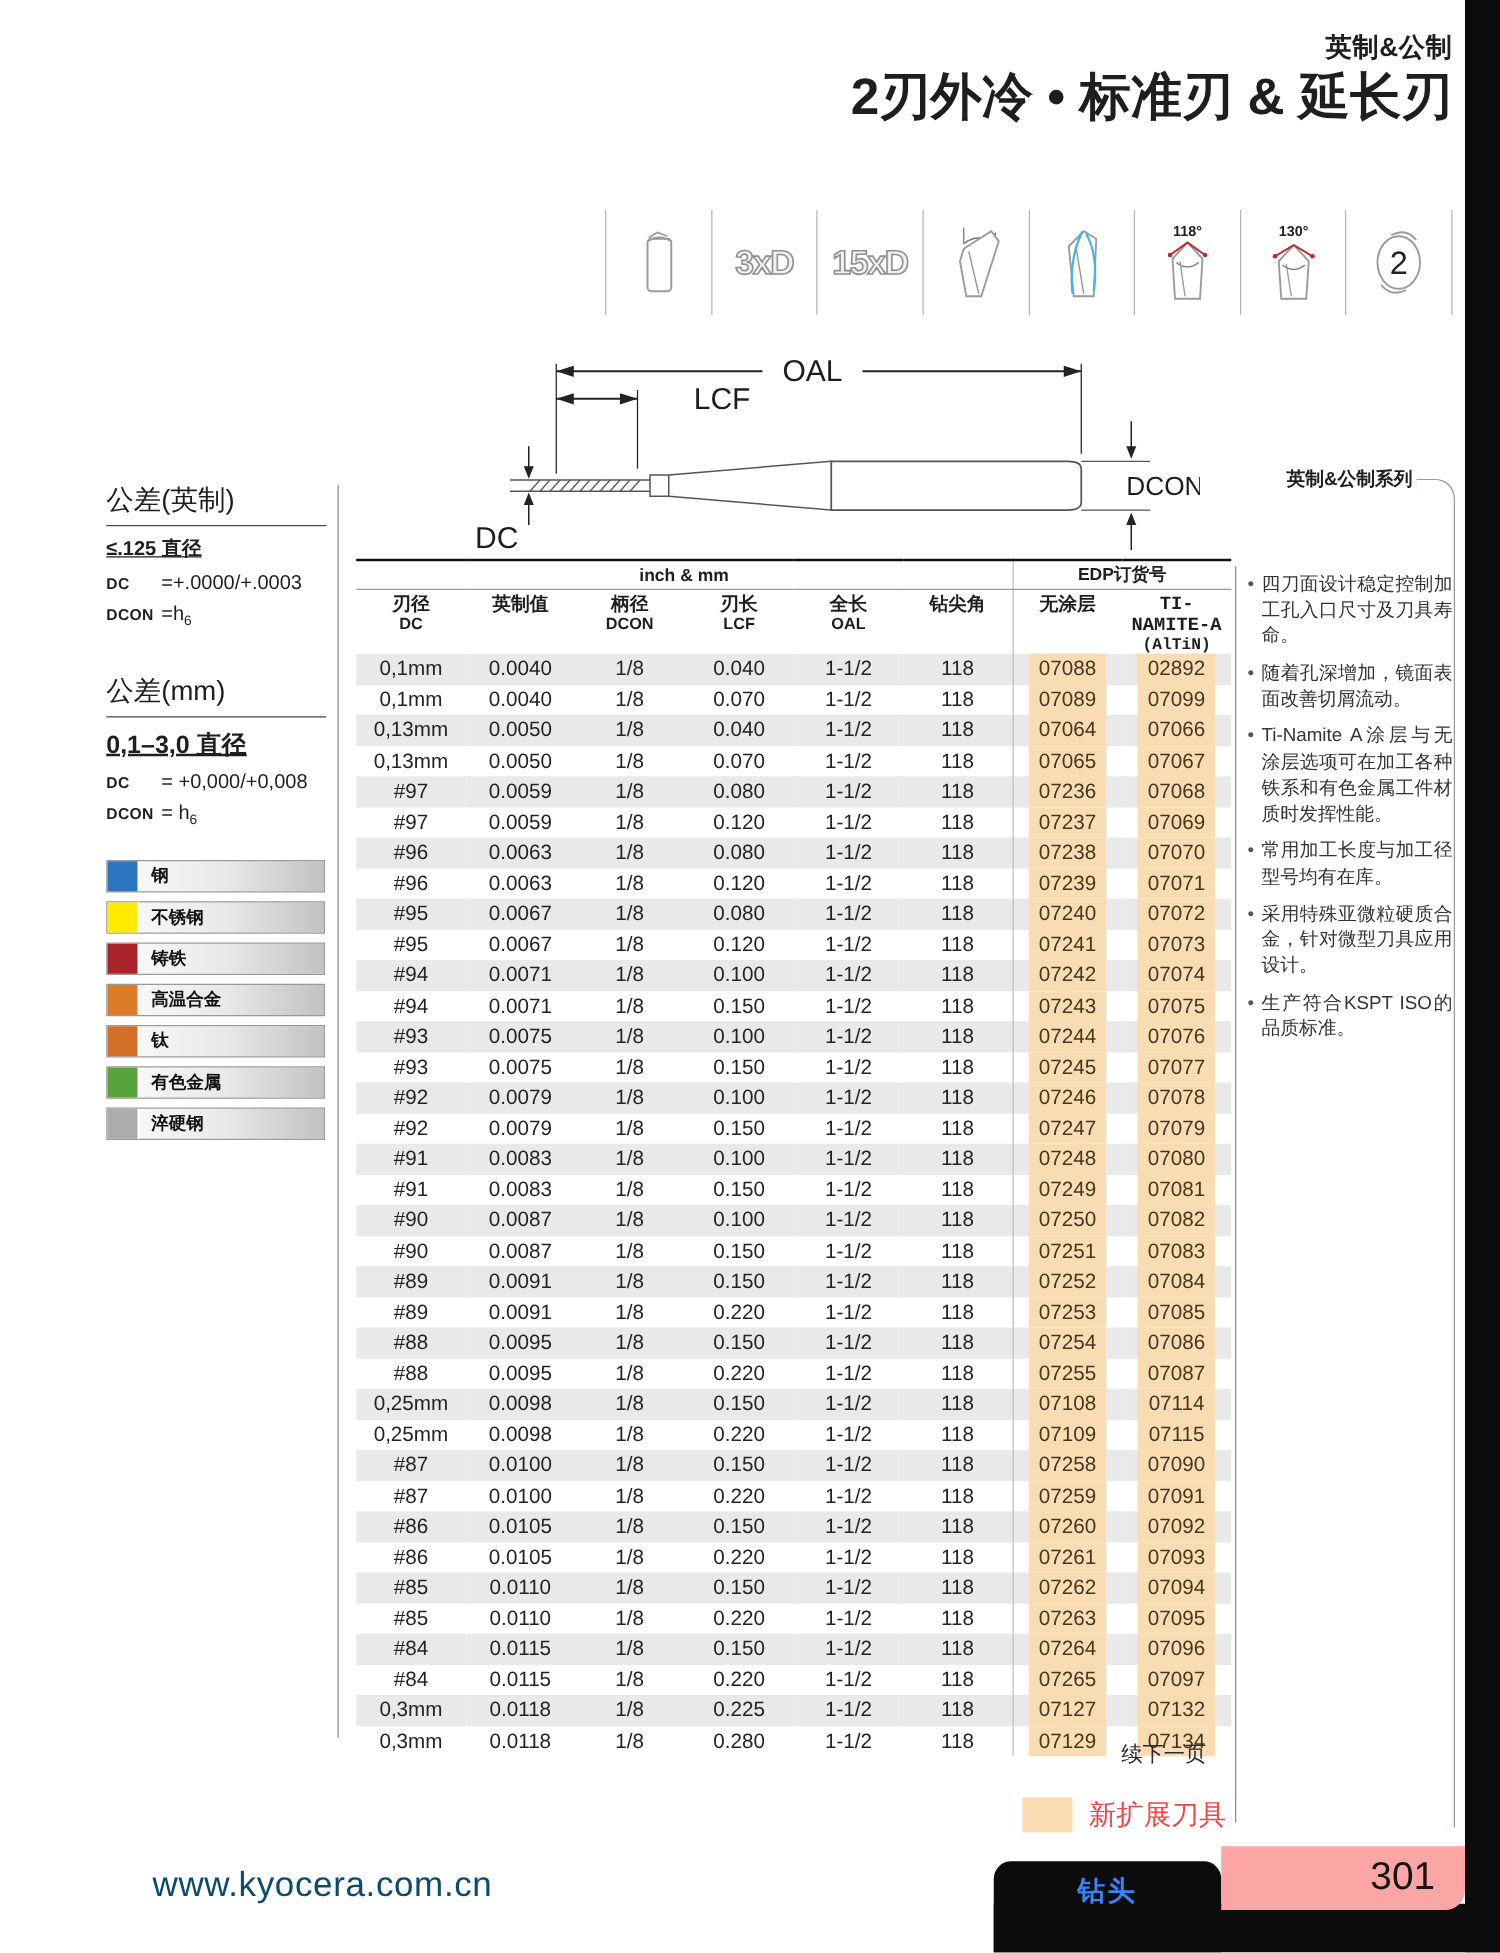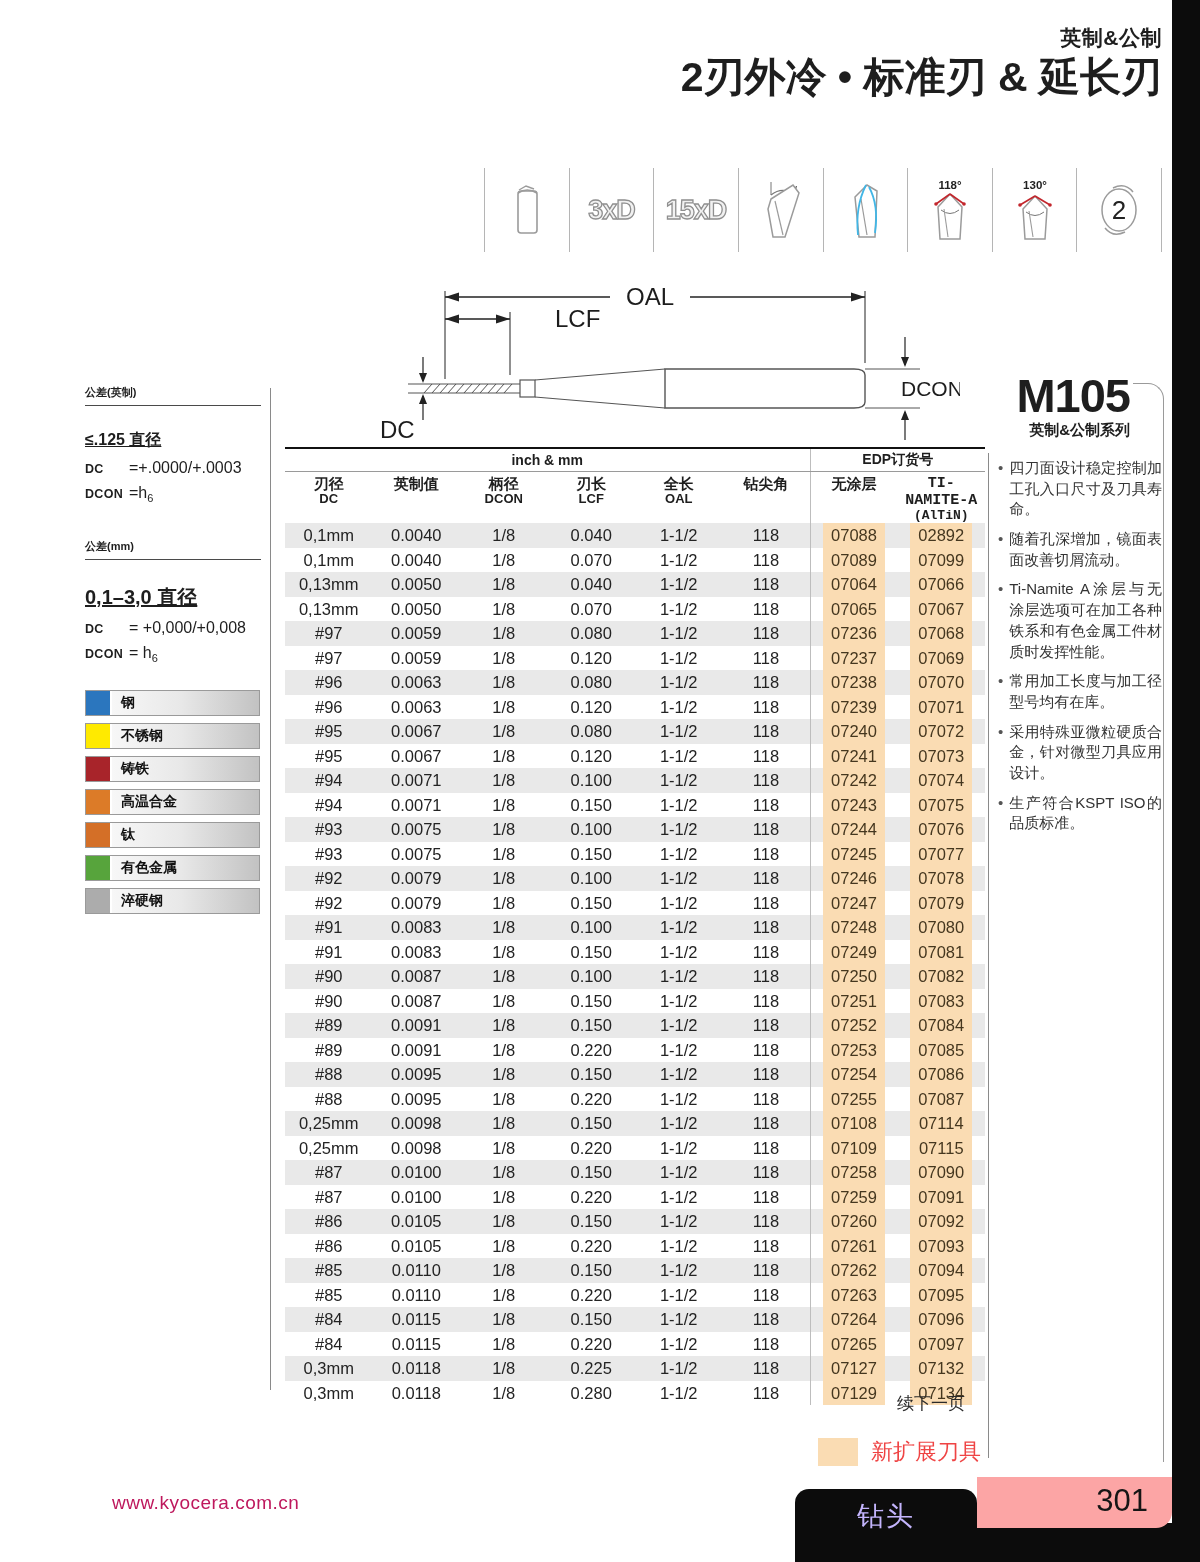--- a/index.html
+++ b/index.html
@@ -31,21 +31,21 @@
   .corner-frame{left:1133px;top:383px;width:30px;height:1078px;
     border-top:1.5px solid #9a9a9a;border-right:1.5px solid #9a9a9a;
     border-top-right-radius:16px;}
 
   
   .vrule-left{left:270px;top:388px;width:1px;height:1002px;background:#8a8a8a;}
   .vrule-right{left:988px;top:453px;width:1px;height:1005px;background:#8a8a8a;}
 
   
   .tol{left:85px;top:385px;width:182px;}
-  .tol h3{margin:0 0 24px 0;font-size:11px;font-weight:bold;
+  .tol h3{margin:0 0 8px 0;font-size:22px;font-weight:normal;
     padding-bottom:5px;border-bottom:1.5px solid #4a4a4a;width:176px;}
   .tol .dia{font-size:16px;font-weight:bold;margin:4px 0 8px;text-decoration:underline;}
   .tol .dia.big{font-size:20px;}
   .tol .tline{display:flex;font-size:16px;margin:7px 0;align-items:baseline;}
   .tol .tline .lab{font-size:12.5px;font-weight:bold;width:44px;letter-spacing:.3px;}
   .tol sub{font-size:11px;}
   .gap28{height:28px;}
 
   
   .mat{margin-top:26px;}
@@ -75,26 +75,26 @@
   .newtool .swatch{width:40px;height:28px;background:#FADCB3;margin-right:13px;}
   .newtool .lb{font-size:22px;color:#ef4444;}
 
   
   .notes{left:998px;top:458px;width:164px;}
   .note{display:flex;margin-bottom:9px;}
   .note .blt{color:#555;font-size:15px;line-height:1.38;margin-right:6px;}
   .note .txt{font-size:15px;line-height:1.38;color:#333;text-align:justify;}
 
   
-  .website{left:112px;top:1492px;font-size:19px;color:#be185d;letter-spacing:.5px;}
+  .website{left:122px;top:1492px;font-size:28px;color:#0c4a6e;letter-spacing:.5px;}
   .black-strip{left:1172px;top:0;width:28px;height:1562px;background:#0c0c0c;z-index:1;}
   .black-footer{left:795px;top:1523px;width:405px;height:39px;background:#0c0c0c;z-index:1;}
   .footer-tab{left:795px;top:1489px;width:182px;height:73px;background:#0c0c0c;
     border-radius:14px 14px 0 0;z-index:1;display:flex;justify-content:center;}
-  .footer-tab .lb{color:#c4b5fd;font-size:27px;font-weight:normal;margin-top:9px;letter-spacing:2px;}
+  .footer-tab .lb{color:#3b82f6;font-size:22px;font-weight:bold;margin-top:9px;letter-spacing:2px;}
   .page-card{left:977px;top:1477px;width:195px;height:51px;background:#fca5a5;
     border-bottom-right-radius:16px;z-index:2;box-sizing:border-box;
     text-align:right;padding:6px 24px 0 0;font-size:31px;color:#151515;}
 </style>
 </head>
 <body>
 
 <div class="abs region-label">英制&amp;公制</div>
 <div class="abs page-title">2刃外冷 • 标准刃 &amp; 延长刃</div>
 
@@ -208,21 +208,20 @@
   <line x1="505" y1="86" x2="560" y2="86" stroke="#555" stroke-width="1"></line>
   <line x1="505" y1="125" x2="560" y2="125" stroke="#555" stroke-width="1"></line>
   <line x1="545" y1="54" x2="545" y2="82" stroke="#222" stroke-width="1.2"></line>
   <polygon points="545,84 541,74 549,74" fill="#222"></polygon>
   <line x1="545" y1="157" x2="545" y2="129" stroke="#222" stroke-width="1.2"></line>
   <polygon points="545,127 541,137 549,137" fill="#222"></polygon>
   <text x="541" y="113" font-size="21" fill="#1d1d1d">DCON</text>
 </svg>
 
 <div class="abs series">
-  <div class="code">M105</div>
   <div class="sub">英制&amp;公制系列</div>
 </div>
 <div class="abs corner-frame"></div>
 
 <div class="abs vrule-left"></div>
 <div class="abs vrule-right"></div>
 
 <div class="abs tol">
   <h3>公差(英制)</h3>
   <div class="dia">≤.125 直径</div>

